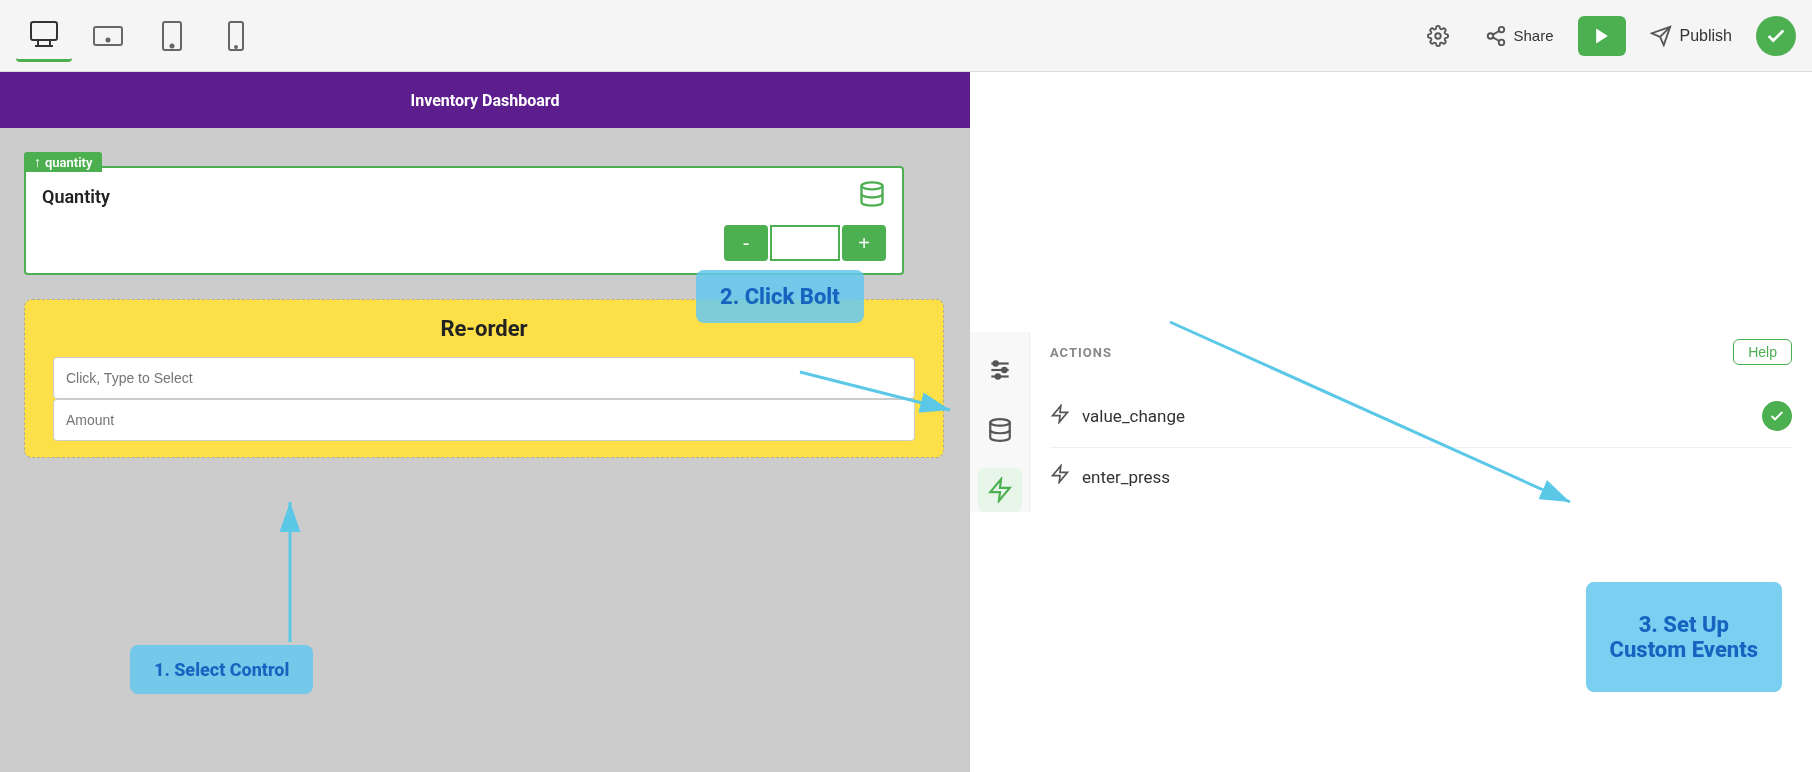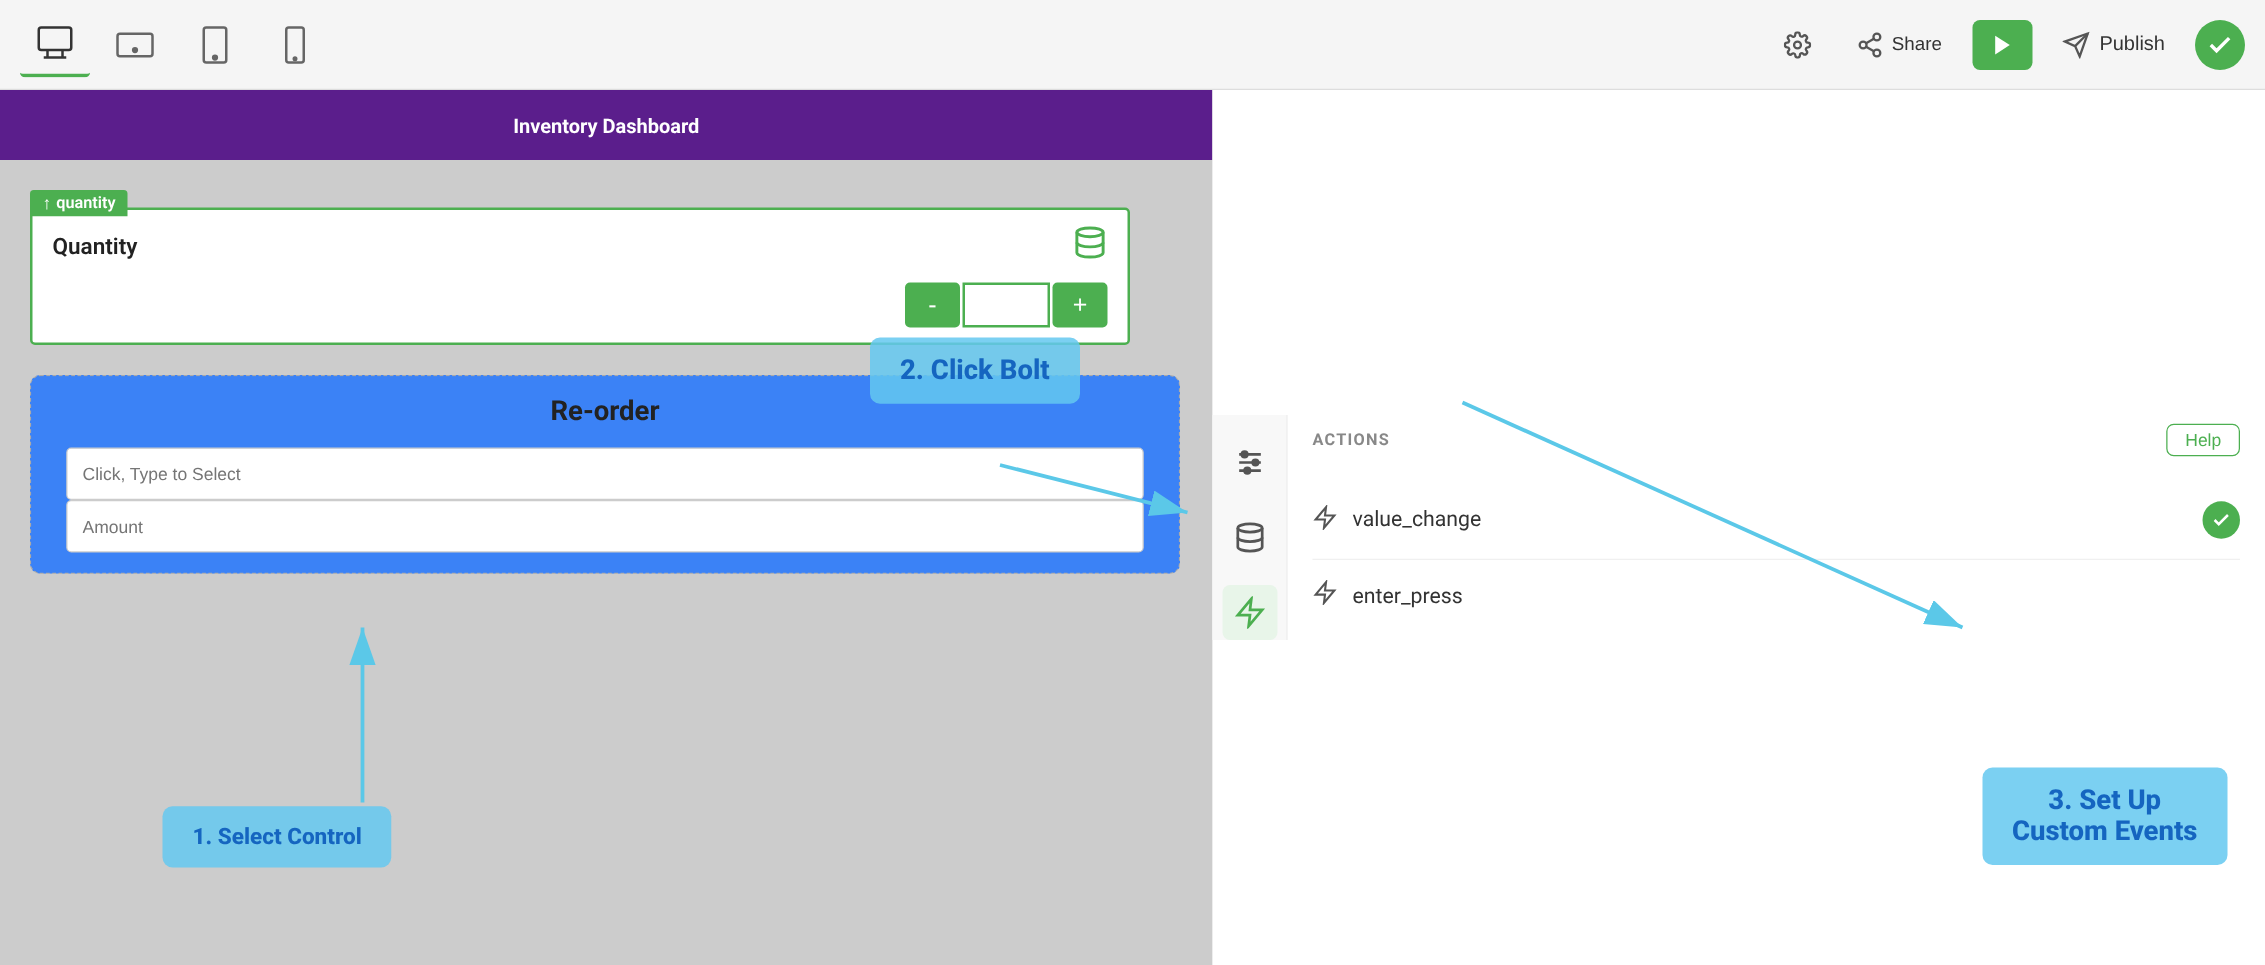--- a/index.html
+++ b/index.html
@@ -405,21 +405,21 @@
 
     
     .annotation-3 {
       position: absolute;
       bottom: 80px;
       right: 30px;
       background: rgba(100, 200, 240, 0.85);
       color: #1565C0;
       font-size: 22px;
       font-weight: 800;
-      padding: 14px 24px;
+      padding: 30px 24px;
       border-radius: 8px;
       text-align: center;
     }
   </style>
 </head>
 <body>
 
 <div class="toolbar">
   <div class="toolbar-left">
 
@@ -523,21 +523,21 @@
         </div>
         <div class="stepper-row">
           <div class="stepper">
             <button class="stepper-btn">-</button>
             <input class="stepper-input" type="text" value="" style="">
             <button class="stepper-btn">+</button>
           </div>
         </div>
       </div>
 
-      <div style="margin-top: 24px; background: #3b82f6; border-radius: 8px; padding: 16px 20px; width: 920px; border: 1px dashed #aaa;">
+      <div style="margin-top: 24px; background: #fde047; border-radius: 8px; padding: 16px 20px; width: 920px; border: 1px dashed #aaa;">
         <div class="reorder-title">Re-order</div>
 
         <div style="padding: 0 8px;">
           <input class="field-input" type="text" placeholder="Click, Type to Select" style="">
 
           <input class="field-input" type="text" placeholder="Amount" style="">
         </div>
       </div>
     </div>
 

